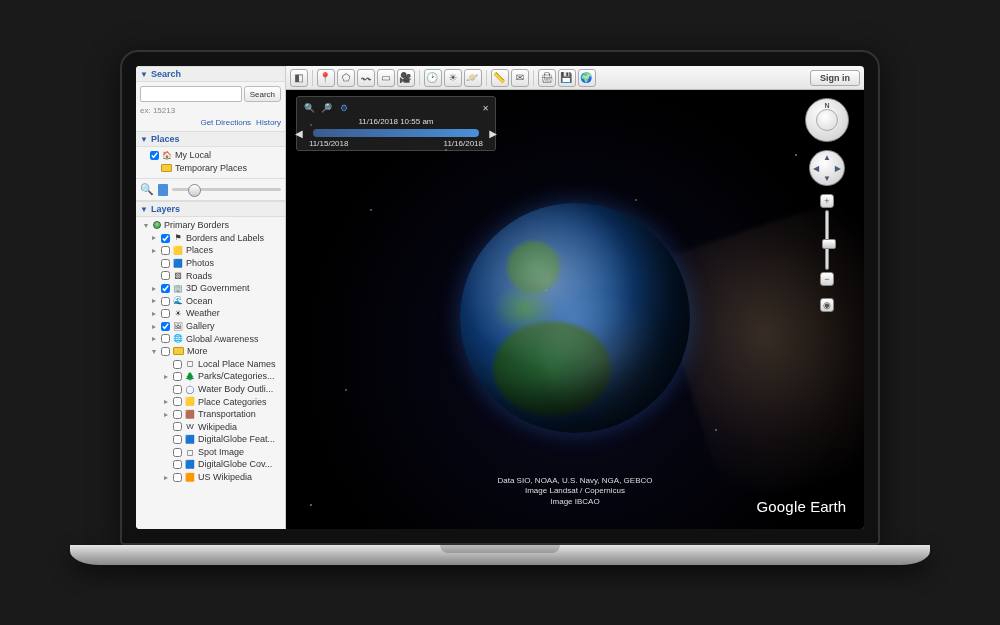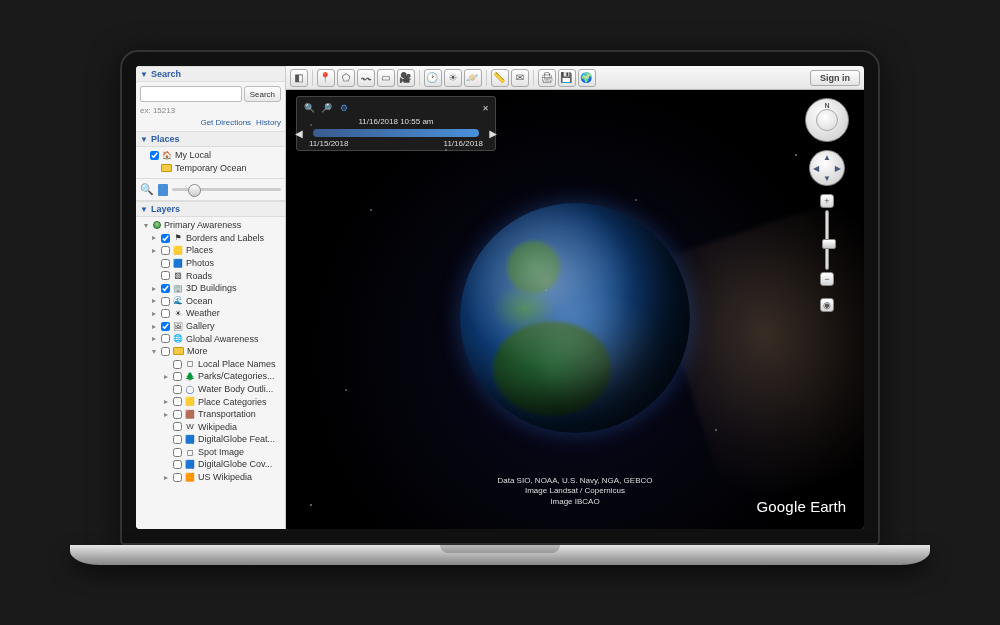--- a/index.html
+++ b/index.html
@@ -128,39 +128,39 @@
           </div>
           <div class="tree">
             <div class="tree-row d1">
               <input type="checkbox" checked="" style="">
               <span class="ico">🏠</span>
               <span>My Local</span>
             </div>
             <div class="tree-row d1">
               <span class="exp"></span>
               <span class="ico ico-folder"></span>
-              <span>Temporary Ocean</span>
+              <span>Temporary Places</span>
             </div>
           </div>
 
           <div class="slider-row">
             <span class="mag">🔍</span>
             <span class="ico" style="background:#4a90d9;width:10px;height:12px;border-radius:1px;"></span>
             <div class="slider"></div>
           </div>
 
           <div class="section-head">
             <span class="tri">▼</span>
             <span>Layers</span>
           </div>
           <div class="tree" style="overflow:hidden;">
             <div class="tree-row">
               <span class="exp">▾</span>
               <span class="ico ico-db"></span>
-              <span>Primary Awareness</span>
+              <span>Primary Borders</span>
             </div>
             <div class="tree-row d1">
                 <span class="exp">▸</span>
                 <input type="checkbox" checked="" style="">
                 <span class="ico">⚑</span>
                 <span>Borders and Labels</span>
               </div>
             <div class="tree-row d1">
                 <span class="exp">▸</span>
                 <input type="checkbox" style="">
@@ -176,21 +176,21 @@
             <div class="tree-row d1">
                 <span class="exp"></span>
                 <input type="checkbox" style="">
                 <span class="ico">▧</span>
                 <span>Roads</span>
               </div>
             <div class="tree-row d1">
                 <span class="exp">▸</span>
                 <input type="checkbox" checked="" style="">
                 <span class="ico">🏢</span>
-                <span>3D Buildings</span>
+                <span>3D Government</span>
               </div>
             <div class="tree-row d1">
                 <span class="exp">▸</span>
                 <input type="checkbox" style="">
                 <span class="ico">🌊</span>
                 <span>Ocean</span>
               </div>
             <div class="tree-row d1">
                 <span class="exp">▸</span>
                 <input type="checkbox" style="">

